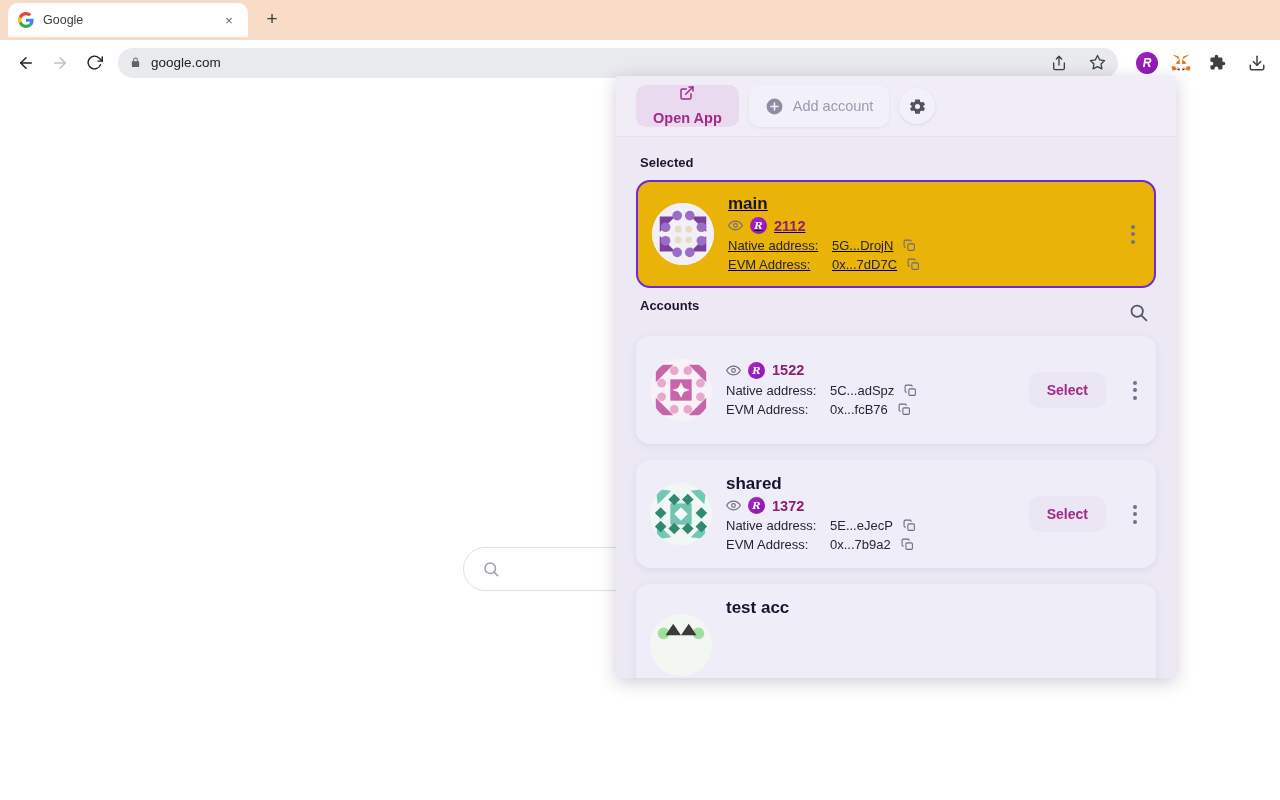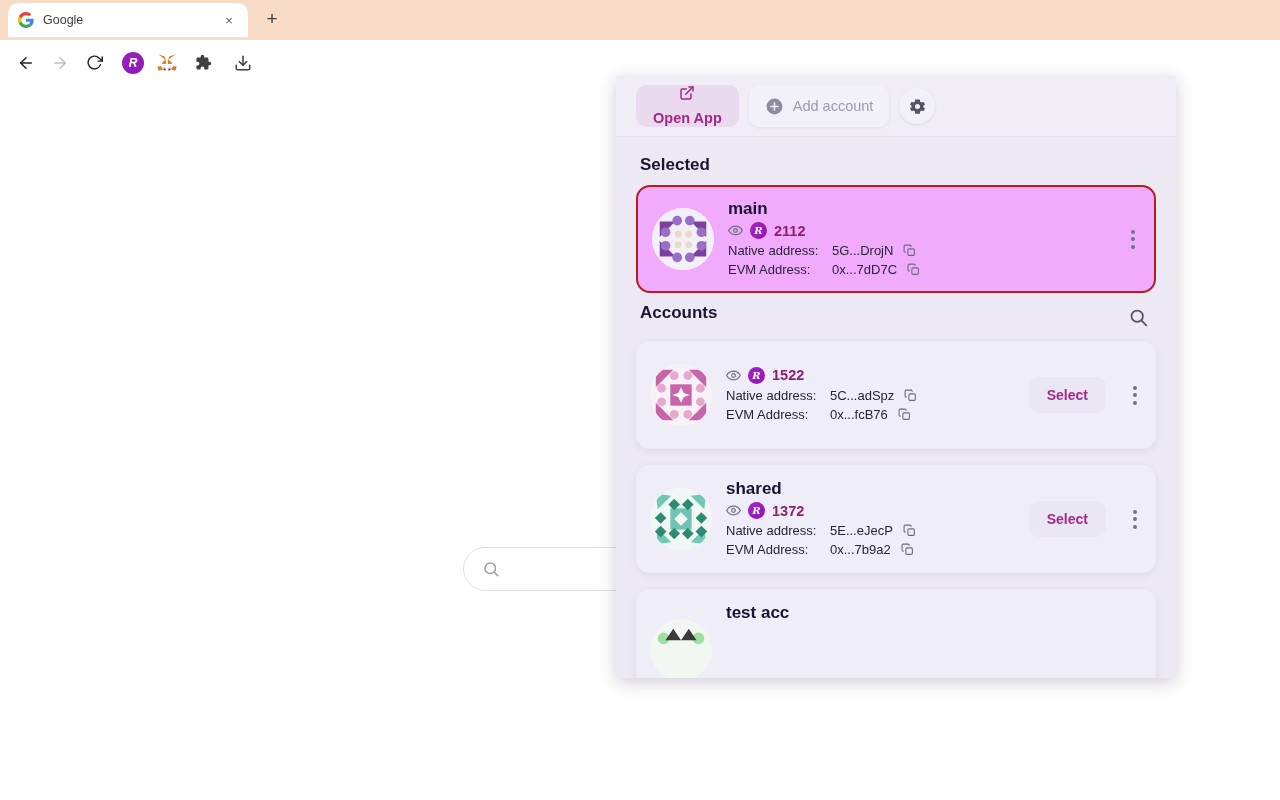--- a/index.html
+++ b/index.html
@@ -108,37 +108,37 @@
   }
   .gear-btn {
     width: 36px; height: 36px; border-radius: 50%; background: #f2f0f8;
     display: flex; align-items: center; justify-content: center;
     box-shadow: 0 1px 3px rgba(80,60,120,.12); color: #55535f;
   }
 
   .popup-body { flex: 1; overflow: hidden; padding: 0 20px; position: relative; }
 
   .section-title {
-    font-size: 17px; font-weight: bold; color: #1b1630;
+    font-size: 13px; font-weight: bold; color: #1b1630;
     padding: 18px 0 10px 4px;
   }
   .accounts-head {
     display: flex; align-items: flex-start; justify-content: space-between;
     padding: 10px 4px 10px 4px;
   }
   .accounts-head .section-title { padding: 0; }
   .search-icon-btn { width: 28px; height: 28px; color: #55536a;
     display: flex; align-items: center; justify-content: center; }
 
   .acct-card {
     border-radius: 14px; display: flex; align-items: center;
     padding: 12px 10px 12px 14px; gap: 14px; position: relative;
   }
   .acct-card.selected {
-    background: #f0abfc; border: 2px solid #b91c1c; min-height: 108px;
+    background: #eab308; border: 2px solid #6d28d9; min-height: 108px; text-decoration: underline;
   }
   .acct-card.plain {
     background: #efedf7; min-height: 108px;
     box-shadow: 0 2px 7px rgba(90,70,140,.10);
   }
   .acct-card.cut { min-height: 52px; align-items: flex-start; padding-top: 14px; }
 
   .identicon {
     width: 62px; height: 62px; flex: 0 0 62px; border-radius: 50%;
     background: #f6f4fb; display: flex; align-items: center;
@@ -206,20 +206,40 @@
           <polyline points="12 5 19 12 12 19"></polyline>
         </svg>
     </div>
     <div class="navbtn">
       <svg width="17" height="17" viewBox="0 0 24 24" fill="none" stroke="currentColor" stroke-width="2" stroke-linecap="round" stroke-linejoin="round">
           <polyline points="23 4 23 10 17 10"></polyline>
           <path d="M20.49 15a9 9 0 1 1-2.12-9.36L23 10"></path>
         </svg>
     </div>
 
+    <div class="omnibox">
+      <svg width="11" height="13" viewBox="0 0 24 24" fill="#5f6368">
+          <path d="M12 1a5 5 0 0 0-5 5v3H6a2 2 0 0 0-2 2v9a2 2 0 0 0 2 2h12a2 2 0 0 0 2-2v-9a2 2 0 0 0-2-2h-1V6a5 5 0 0 0-5-5zm0 2a3 3 0 0 1 3 3v3H9V6a3 3 0 0 1 3-3z"></path>
+        </svg>
+      <span class="omni-url">google.com</span>
+      <div class="omni-right">
+        <div class="icon-btn">
+          <svg width="16" height="16" viewBox="0 0 24 24" fill="none" stroke="currentColor" stroke-width="2" stroke-linecap="round" stroke-linejoin="round">
+              <path d="M4 12v8a2 2 0 0 0 2 2h12a2 2 0 0 0 2-2v-8"></path>
+              <polyline points="16 6 12 2 8 6"></polyline>
+              <line x1="12" y1="2" x2="12" y2="15"></line>
+            </svg>
+        </div>
+        <div class="icon-btn">
+          <svg width="17" height="17" viewBox="0 0 24 24" fill="none" stroke="currentColor" stroke-width="1.8" stroke-linecap="round" stroke-linejoin="round">
+              <polygon points="12 2 15.09 8.26 22 9.27 17 14.14 18.18 21.02 12 17.77 5.82 21.02 7 14.14 2 9.27 8.91 8.26 12 2"></polygon>
+            </svg>
+        </div>
+      </div>
+    </div>
 
     <div class="ext-group">
       <div class="reef-ext-icon">R</div>
       <div class="icon-btn">
         <svg width="20" height="19" viewBox="0 0 24 22">
           <polygon fill="#E2761B" points="22.5,1 13.2,7.8 14.9,3.7"></polygon>
           <polygon fill="#E4761B" points="1.5,1 10.7,7.9 9.1,3.7"></polygon>
           <polygon fill="#E4761B" points="19.3,15.6 16.8,19.4 22.1,20.9 23.6,15.7"></polygon>
           <polygon fill="#E4761B" points="0.4,15.7 1.9,20.9 7.2,19.4 4.7,15.6"></polygon>
           <polygon fill="#E4761B" points="6.9,10.3 5.5,12.5 10.7,12.7 10.5,7.1"></polygon>

